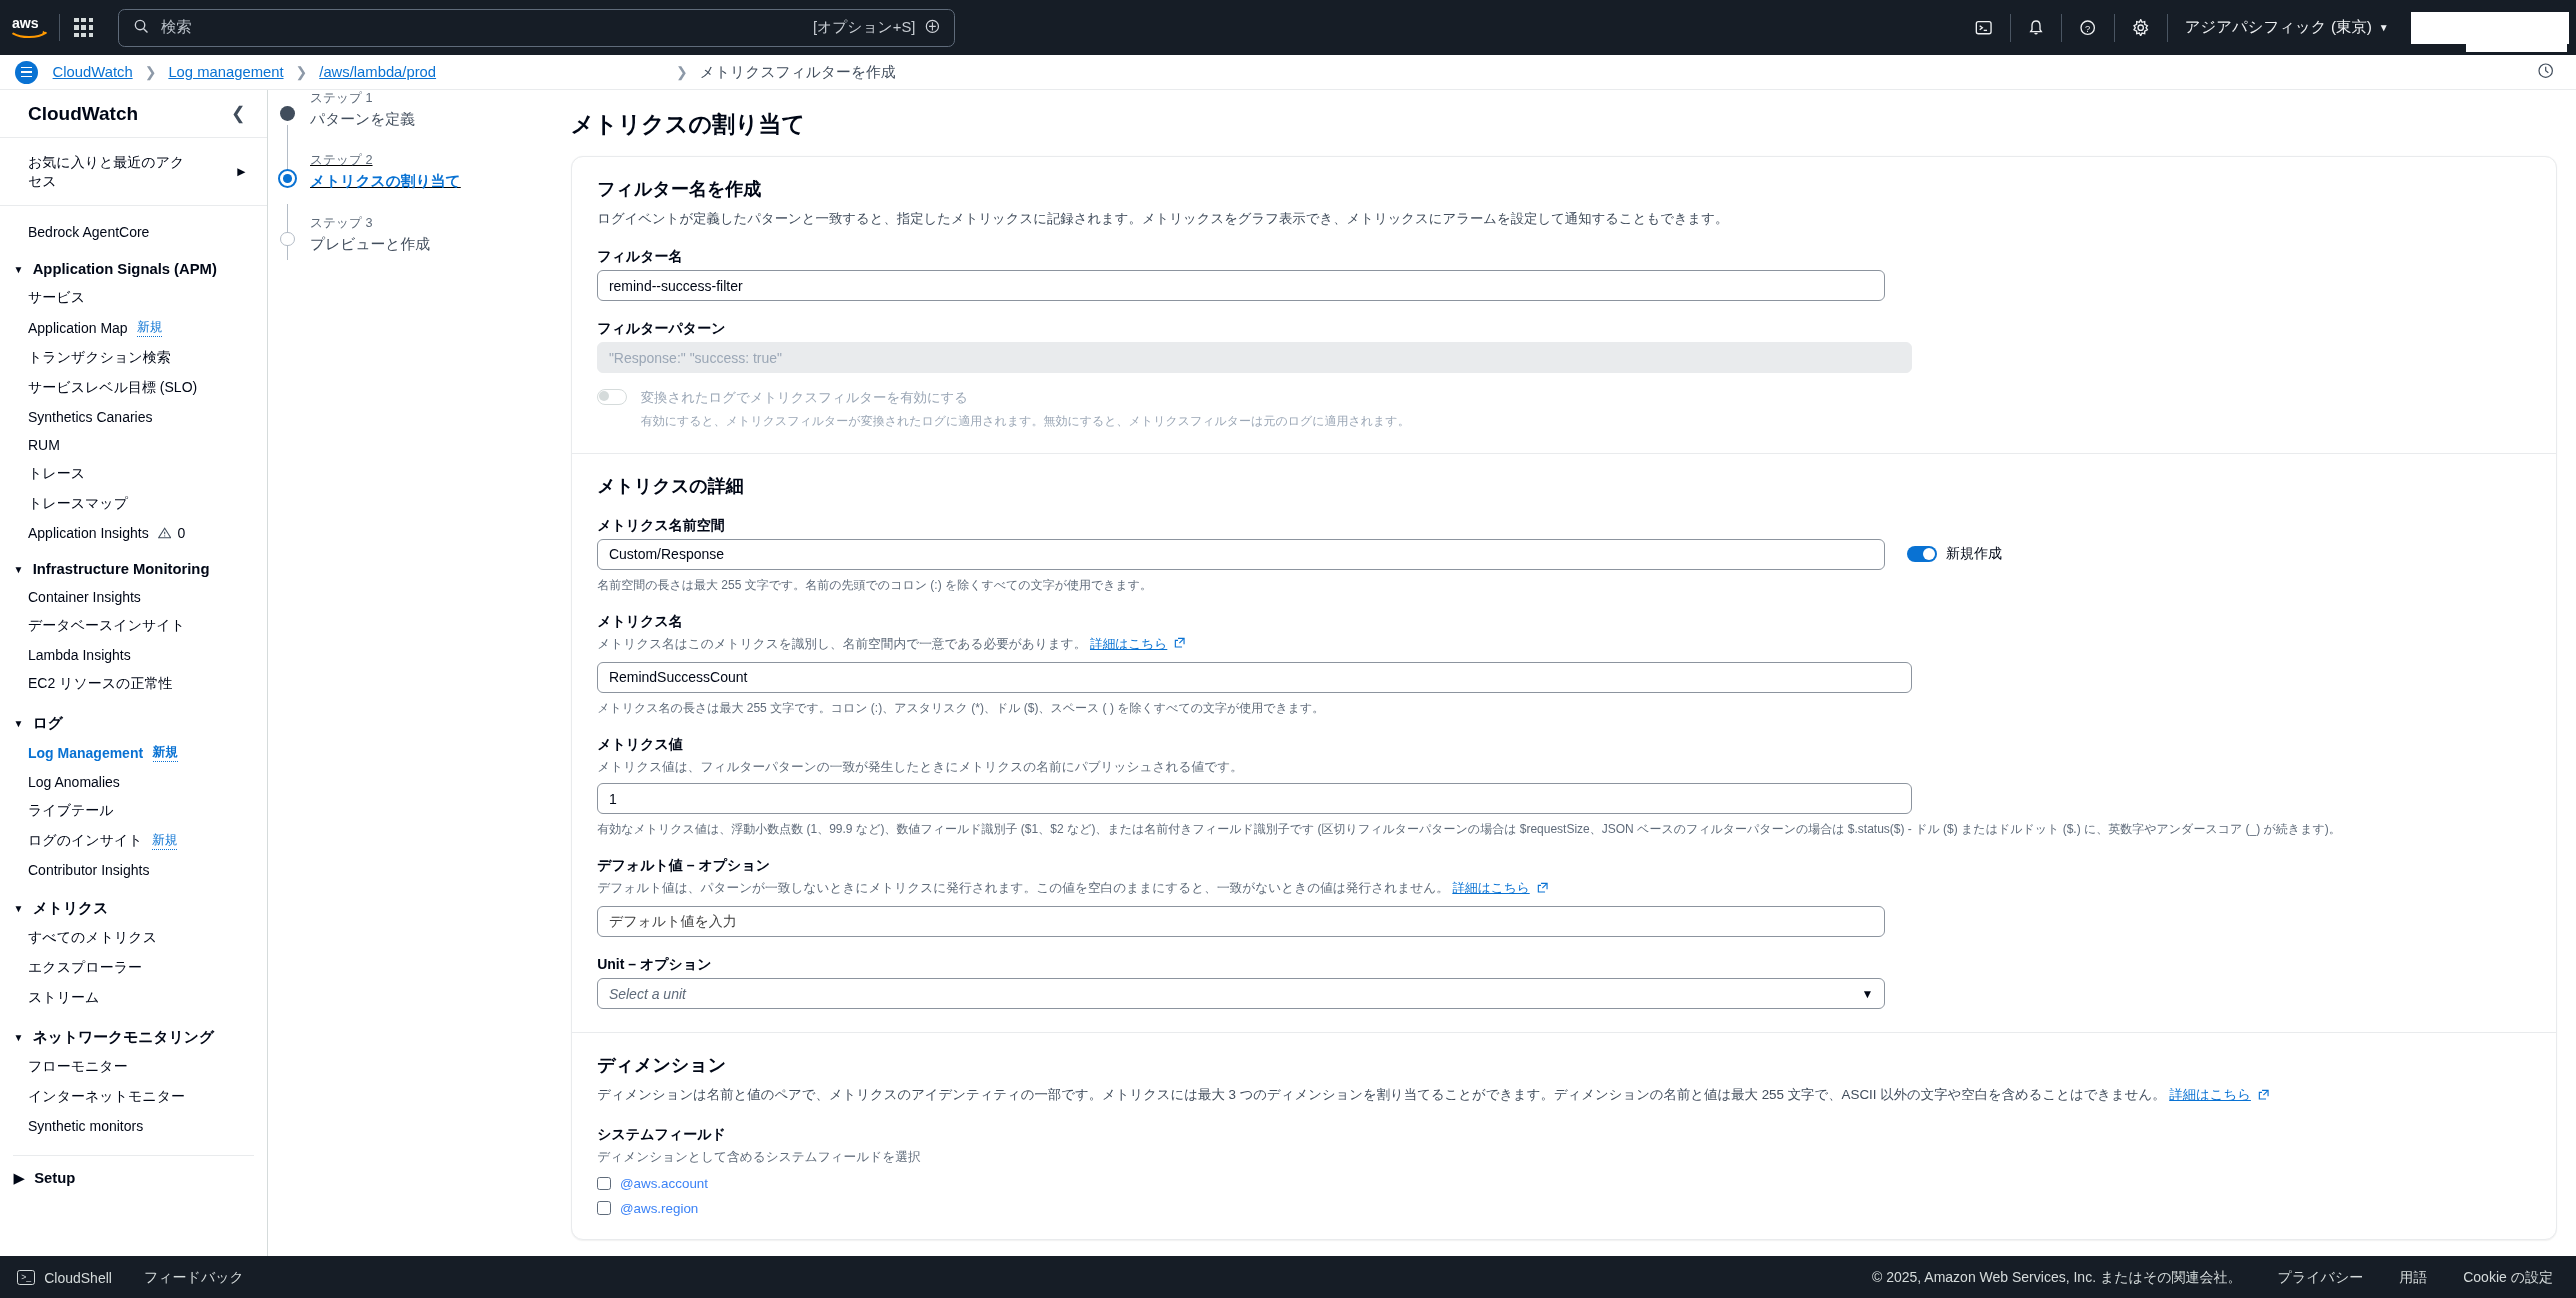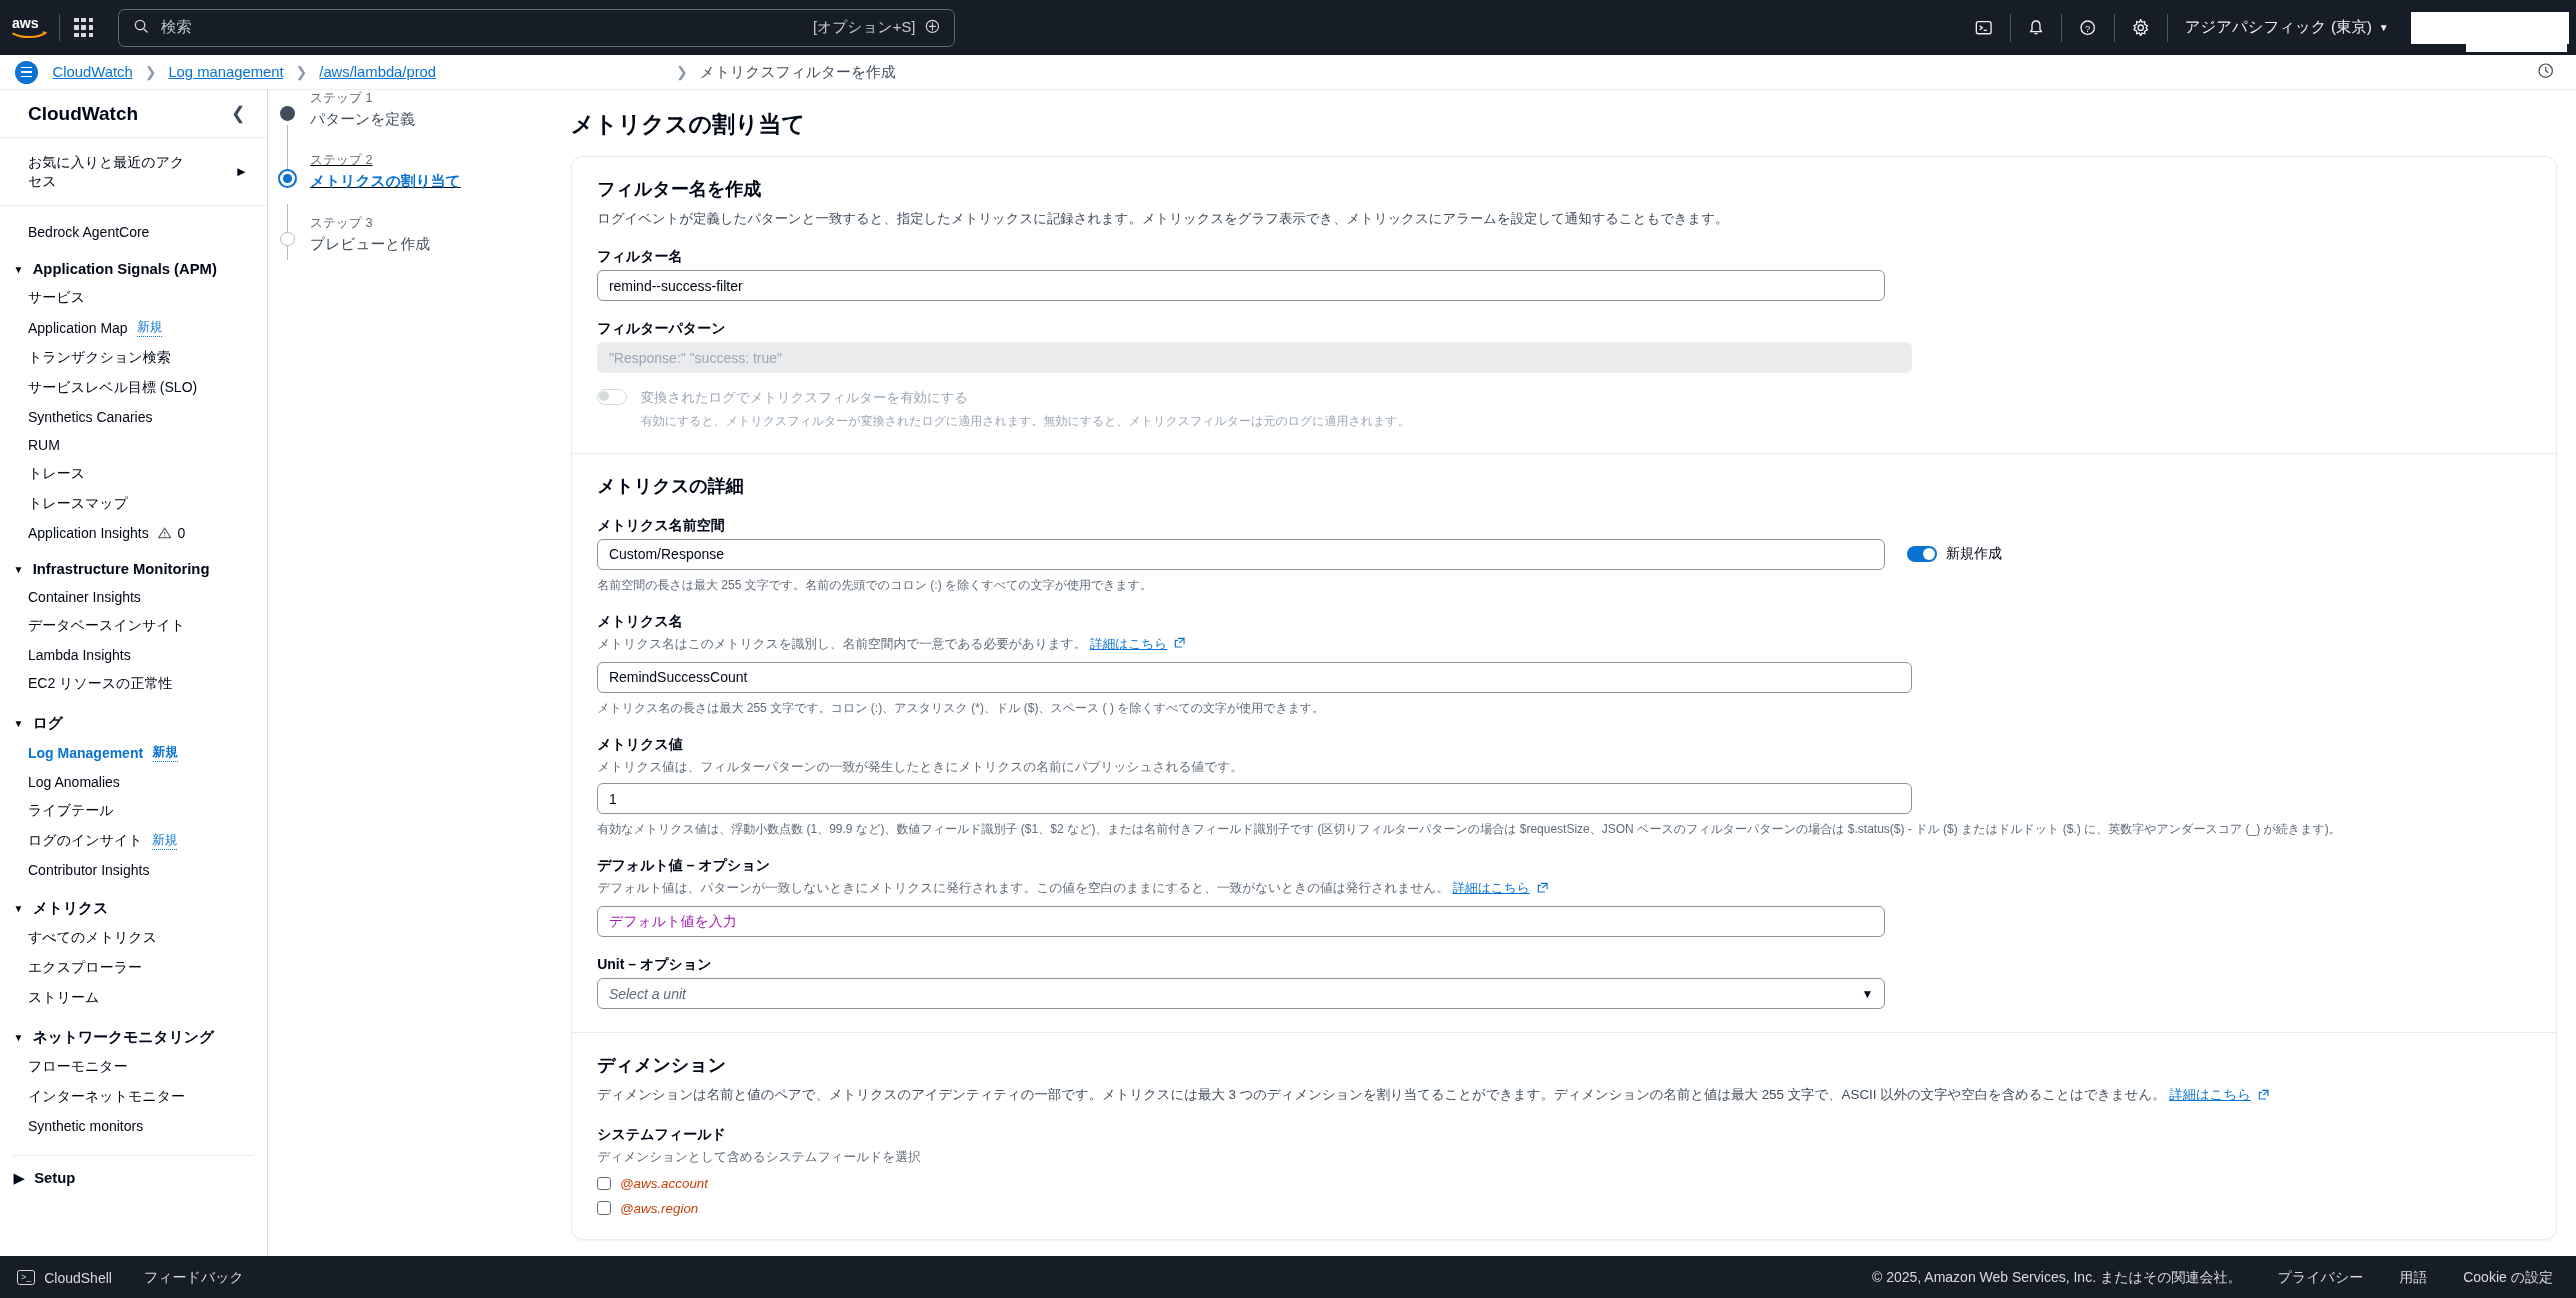--- a/index.html
+++ b/index.html
@@ -149,42 +149,42 @@
   .field-hint { font-size: 12.7px; color: #5f6b7a; line-height: 1.5; margin-bottom: 6.7px; }
   .field-foot { font-size: 12px; color: #5f6b7a; line-height: 1.5; margin-top: 6px; }
   .lnk { color: #0972d3; text-decoration: underline; }
   .ext-ico { display: inline-block; vertical-align: -1.3px; margin-left: 3.4px; }
 
   .inp {
     width: 1288px; height: 31px; border: 0.7px solid #8c949e; border-radius: 6px;
     background: #fff; display: flex; align-items: center; padding: 0 10.7px;
     font-size: 14px; color: #000716;
   }
-  .inp.ph { color: #a21caf; }
+  .inp.ph { color: #404040; }
   .inp.disabled { background: #e9ebed; border-color: #e9ebed; color: #9ba7b6; width: 1315px; }
   .inp.sel { justify-content: space-between; font-style: italic; color: #5f6b7a; align-items: center; }
   .inp.sel .caret { font-size: 12px; color: #000716; font-style: normal; }
 
   .row-toggle { display: flex; align-items: flex-start; gap: 14px; margin-top: 16px; }
   .tgl {
     width: 29.5px; height: 16px; border-radius: 8px; background: #0972d3; position: relative; flex: none;
   }
   .tgl i { position: absolute; top: 2px; right: 2px; width: 12px; height: 12px; border-radius: 50%; background: #fff; display:block; }
   .tgl.off { background: #fff; border: 1.7px solid #d5dbdb; }
   .tgl.off i { left: 1.3px; right: auto; top: 1.3px; width: 10px; height: 10px; background: #d5dbdb; }
   .tgl-text .t1 { font-size: 13.4px; color: #9ba7b6; }
   .tgl-text .t2 { font-size: 12px; color: #9ba7b6; margin-top: 5.4px; }
 
   .ns-row { display: flex; align-items: center; gap: 16px; }
   .ns-toggle { display: flex; align-items: center; gap: 9.4px; margin-left: 6px; }
   .ns-toggle .lab { font-size: 14px; color: #000716; }
 
   .cbx-row { display: flex; align-items: center; gap: 9.4px; margin-top: 9.4px; }
   .cbx { width: 13.4px; height: 13.4px; border: 1.3px solid #5f6b7a; border-radius: 2.7px; background: #fff; flex: none; }
-  .cbx-lab { font-size: 13.4px; color: #c2410c; font-style: italic; }
+  .cbx-lab { font-size: 13.4px; color: #3b82f6; }
 
   
   .botbar {
     position: absolute; bottom: 0; left: 0; width: 2576px; height: 43px;
     background: #161d26; display: flex; align-items: center; z-index: 50; color: #d5dbdb;
   }
   .bb-shell { display: flex; align-items: center; gap: 9.4px; padding-left: 17.4px; font-size: 14px; }
   .bb-shell .sico {
     width: 17.4px; height: 14.8px; border: 1.3px solid #d5dbdb; border-radius: 2.7px;
     display: flex; align-items: center; justify-content: center; font-size: 8.7px; color: #d5dbdb;

